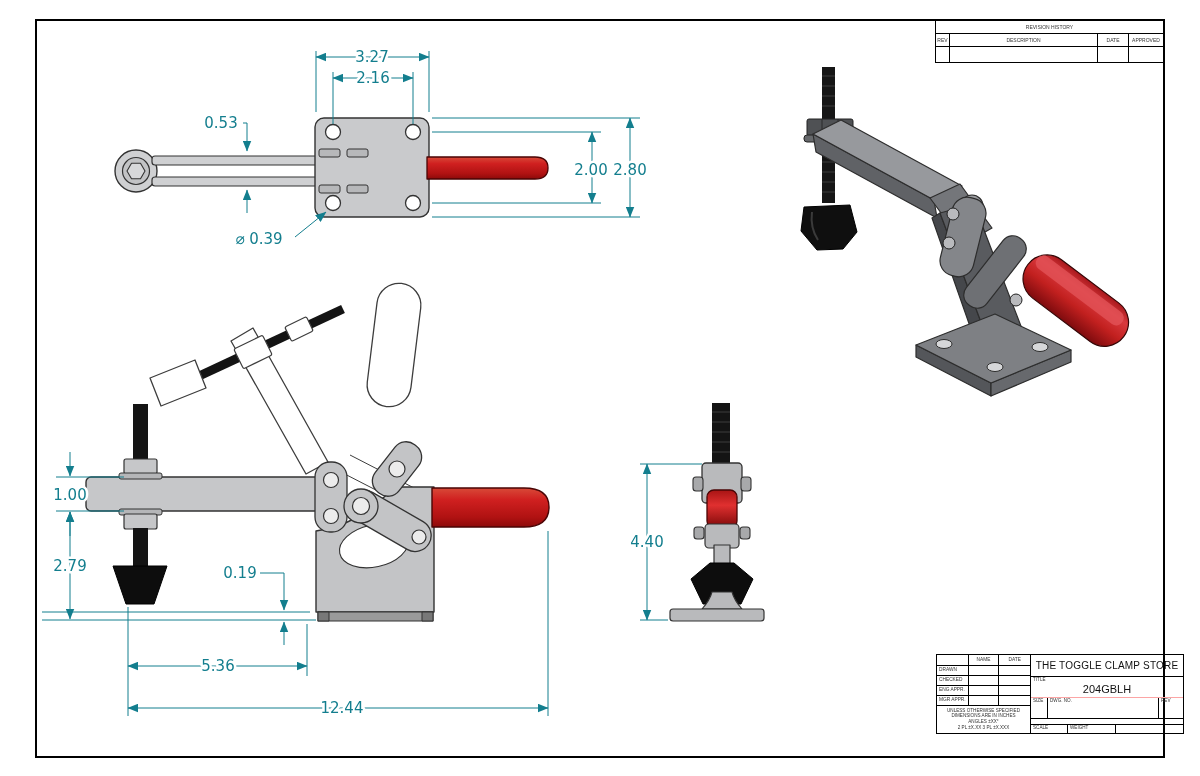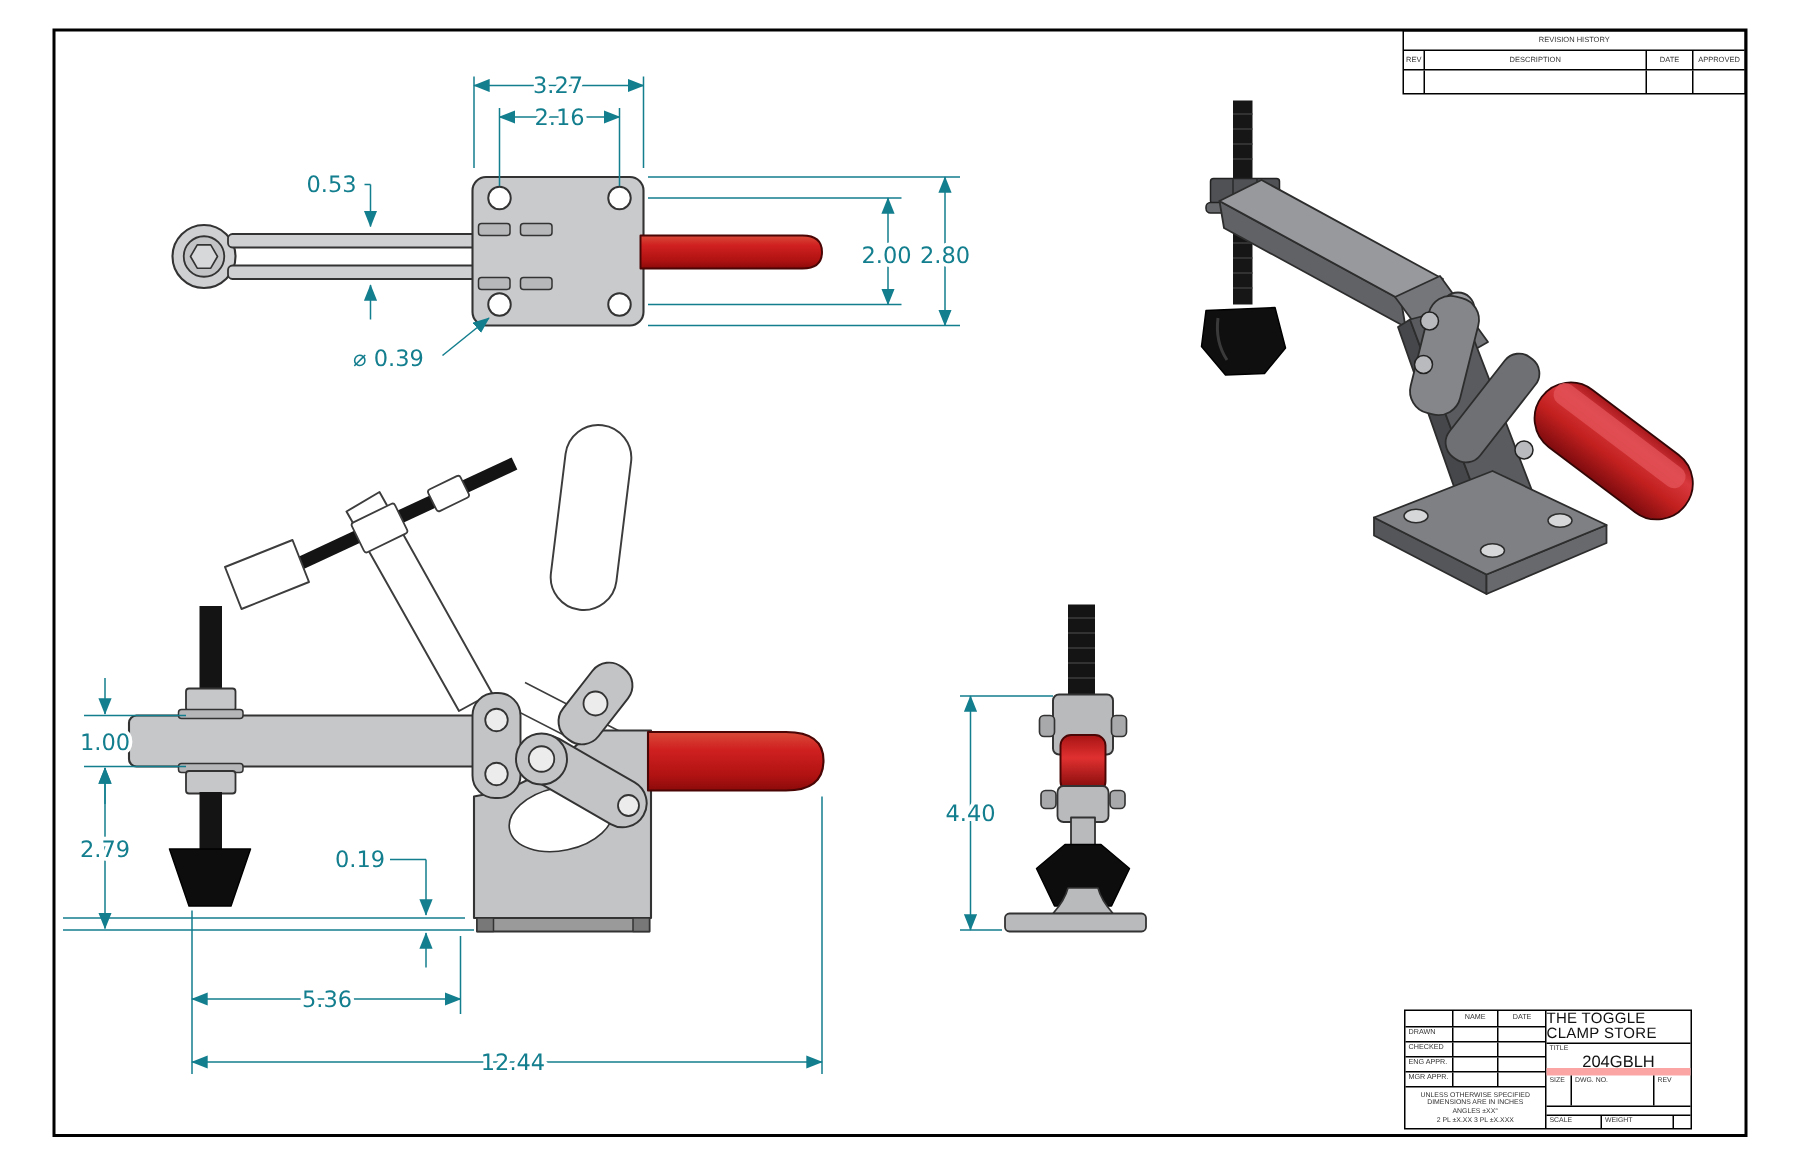--- a/index.html
+++ b/index.html
@@ -12,34 +12,34 @@
   
   .rev{position:absolute;left:935px;top:20px;width:229px;height:43px;border:1px solid #000;
        font-size:5px;line-height:1;color:#333;}
   .rev-title{height:13px;border-bottom:1px solid #000;display:flex;align-items:center;justify-content:center;}
   .rev-row{display:flex;height:13px;border-bottom:1px solid #000;}
   .rev-row.last{height:15px;border-bottom:none;}
   .rev-c{display:flex;align-items:center;justify-content:center;border-right:1px solid #000;height:100%;}
   .rev-c:last-child{border-right:none;}
   .rc1{width:14px;}.rc2{width:148px;}.rc3{width:31px;}.rc4{flex:1;}
   
-  .tb{position:absolute;left:936px;top:673px;width:192px;height:80px;border:1.5px solid #000;
+  .tb{position:absolute;left:936px;top:654px;width:248px;height:80px;border:1.5px solid #000;
       display:flex;font-size:4.8px;line-height:1;color:#333;}
   .tb-left{width:94px;border-right:1px solid #000;display:flex;flex-direction:column;}
   .tb-grid{display:flex;flex-direction:column;}
   .tb-r{display:flex;height:10px;border-bottom:1px solid #000;}
   .tb-r.hdr{height:11px;}
   .tb-cell{border-right:1px solid #000;display:flex;align-items:center;padding-left:2px;}
   .tbc1{width:32px;}.tbc2{width:31px;justify-content:center;padding-left:0;}.tbc3{width:31px;border-right:none;justify-content:center;padding-left:0;}
   .tb-note{flex:1;display:flex;flex-direction:column;align-items:center;justify-content:center;
            text-align:center;gap:1px;font-size:4.6px;}
   .tb-right{flex:1;display:flex;flex-direction:column;}
   .tb-company{height:22px;border-bottom:1px solid #000;display:flex;align-items:center;justify-content:center;
               font-size:10px;color:#111;letter-spacing:.2px;}
-  .tb-titlerow{height:21px;border-bottom:5px solid #fca5a5;position:relative;}
+  .tb-titlerow{height:21px;border-bottom:1px solid #fca5a5;position:relative;}
   .tb-lbl{position:absolute;left:2px;top:1px;font-size:4.6px;color:#333;}
   .tb-titleval{position:absolute;left:0;right:0;top:7px;text-align:center;font-size:11px;color:#111;}
   .tb-sizerow{height:21px;border-bottom:1px solid #000;display:flex;}
   .tb-szc{position:relative;border-right:1px solid #000;height:100%;}
   .szc1{width:17px;}.szc2{flex:1;}.szc3{width:24px;border-right:none;}
   .tb-thinrow{height:6px;border-bottom:1px solid #000;}
   .tb-scalerow{flex:1;display:flex;}
   .tb-scc{position:relative;border-right:1px solid #000;height:100%;}
   .scc1{width:37px;}.scc2{width:48px;}.scc3{flex:1;border-right:none;}
   

